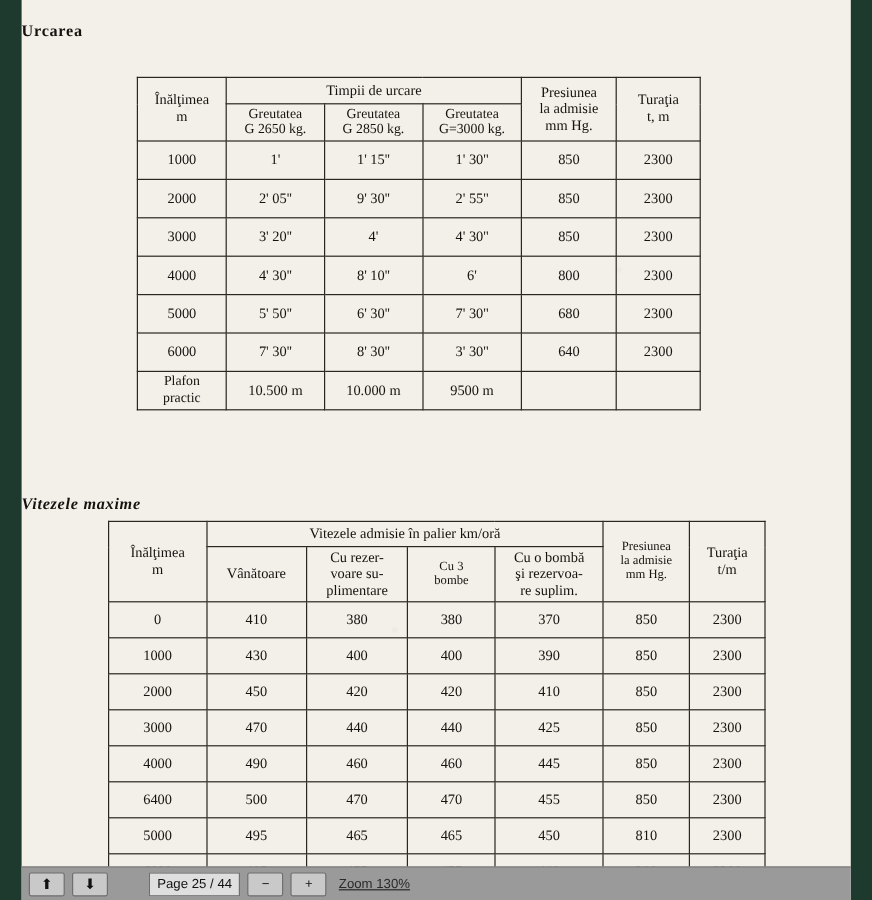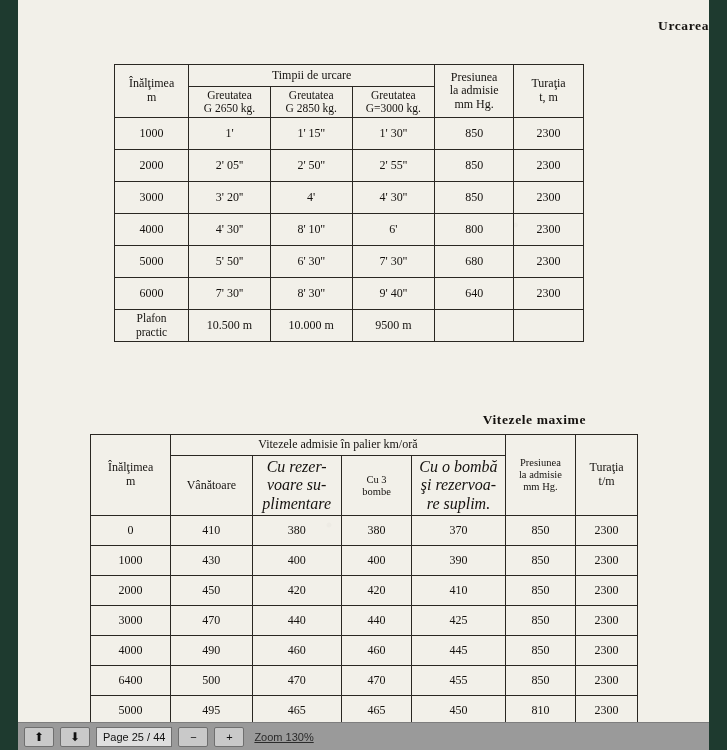--- a/index.html
+++ b/index.html
@@ -27,21 +27,21 @@
       radial-gradient(circle at 45% 70%, rgba(0,0,0,0.02) 0 2px, transparent 3px);
     overflow: hidden;
   }
   .doc-inner {
     position: relative;
     width: 691px;
     height: 712px;
     padding: 0;
   }
   .sec-title {
-    text-align: right;
+    text-align: left;
     font-size: 13.5px;
     font-weight: bold;
     letter-spacing: 0.6px;
     color: #15120f;
   }
   #title-urcarea { margin-top: 18px; }
   #title-viteze { margin-top: 14px; }
 
   table.doc-table {
     border-collapse: collapse;
@@ -86,21 +86,21 @@
   #table-viteze td, #table-viteze th { height: 16px; }
   #table-viteze .rowcell { height: 25px; }
   #table-viteze .hdr-tall { height: 42px; }
   #table-viteze .c-alt { width: 84px; }
   #table-viteze .c-v { width: 84px; }
   #table-viteze .c-r { width: 86px; }
   #table-viteze .c-b { width: 78px; }
   #table-viteze .c-br { width: 96px; }
   #table-viteze .c-p { width: 72px; }
   #table-viteze .c-t { width: 62px; }
-  .tiny { font-size: 16px; line-height: 1.1; font-style: italic; }
+  .tiny { font-size: 12px; line-height: 1.1; }
   .tiny2 { font-size: 10.5px; line-height: 1.12; }
 
   
   #toolbar {
     position: absolute;
     left: 18px;
     bottom: 0;
     width: 691px;
     height: 28px;
     background: #9a9a9a;
@@ -130,20 +130,21 @@
   }
   .tb-field {
     background: #dfdfdf;
     border: 1px solid #6f6f6f;
     height: 18px;
     display: flex;
     align-items: center;
     padding: 0 6px;
     font-size: 11px;
     color: #111;
+    margin-left: 28px;
   }
   .tb-zoom {
     color: #2a2a2a;
     font-size: 11px;
     padding-left: 4px;
     text-decoration: underline;
   }
   .arrow { font-size: 12px; line-height: 1; }
   #left-edge {
     position: absolute;
@@ -206,21 +207,21 @@
           <td class="rowcell">1000</td>
           <td class="rowcell">1'</td>
           <td class="rowcell">1'  15''</td>
           <td class="rowcell">1'  30''</td>
           <td class="rowcell">850</td>
           <td class="rowcell">2300</td>
         </tr>
         <tr>
           <td class="rowcell">2000</td>
           <td class="rowcell">2'  05''</td>
-          <td class="rowcell">2'  50''</td>
+          <td class="rowcell">9'  30''</td>
           <td class="rowcell">2'  55''</td>
           <td class="rowcell">850</td>
           <td class="rowcell">2300</td>
         </tr>
         <tr>
           <td class="rowcell">3000</td>
           <td class="rowcell">3'  20''</td>
           <td class="rowcell">4'</td>
           <td class="rowcell">4'  30''</td>
           <td class="rowcell">850</td>
@@ -239,40 +240,40 @@
           <td class="rowcell">5'  50''</td>
           <td class="rowcell">6'  30''</td>
           <td class="rowcell">7'  30''</td>
           <td class="rowcell">680</td>
           <td class="rowcell">2300</td>
         </tr>
         <tr>
           <td class="rowcell">6000</td>
           <td class="rowcell">7'  30''</td>
           <td class="rowcell">8'  30''</td>
-          <td class="rowcell">9'  40''</td>
+          <td class="rowcell">3'  30''</td>
           <td class="rowcell">640</td>
           <td class="rowcell">2300</td>
         </tr>
         <tr>
           <td class="small2">
             <div>Plafon</div>
             <div>practic</div>
           </td>
           <td>10.500  m</td>
           <td>10.000  m</td>
           <td>9500  m</td>
           <td></td>
           <td></td>
         </tr>
       </tbody>
         </table>
     </div>
 
-    <div class="sec-title" id="title-viteze" style="position:absolute; top:380px; left:0; width:568px;">Vitezele maxime</div>
+    <div class="sec-title" id="title-viteze" style="position:absolute; top:380px; left:0; width:568px;font-style:italic;">Vitezele maxime</div>
 
     <div id="table-viteze-wrap">
       <table class="doc-table" id="table-viteze">
         <tbody>
             <tr>
           <td class="c-alt hdr-tall" rowspan="2">
             <div>Înălţimea</div>
             <div>m</div>
           </td>
           <td colspan="4">Vitezele admisie în palier km/oră</td>

